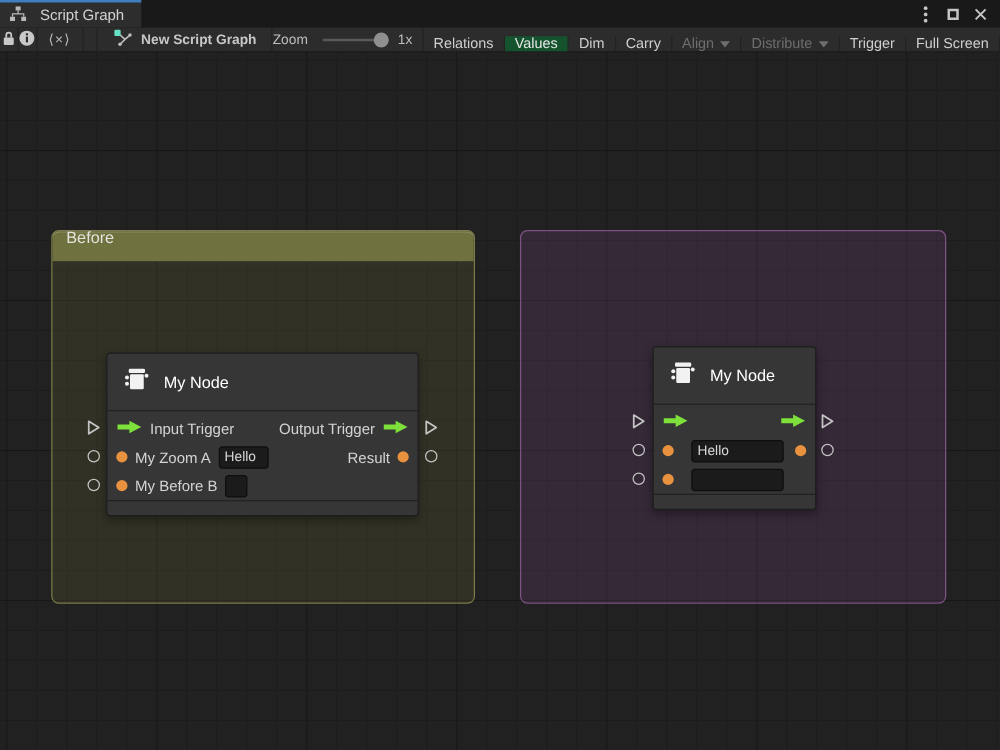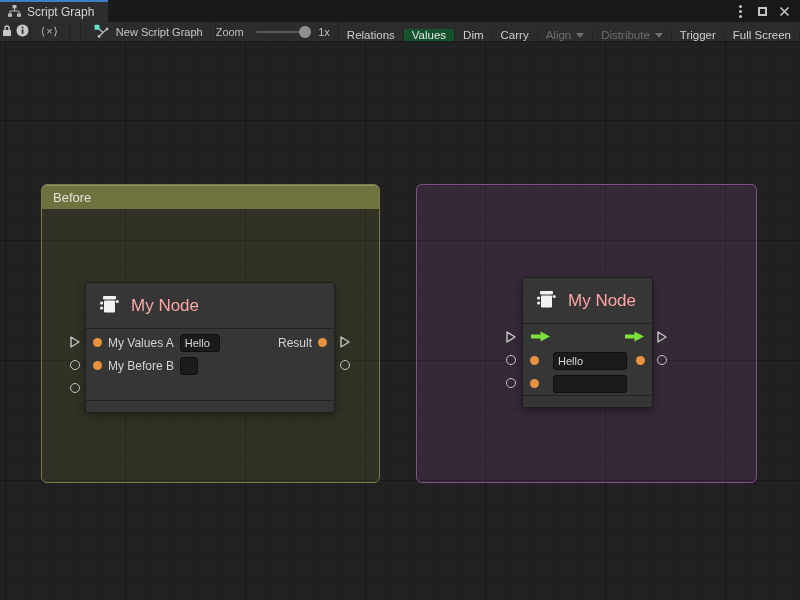--- a/index.html
+++ b/index.html
@@ -2,36 +2,36 @@
 <html><head>
 <meta charset="utf-8">
 <style>
   * { margin:0; padding:0; box-sizing:border-box; }
   html,body { background:#141414; }
   body { font-family:"Liberation Sans", sans-serif; }
   .window { position:relative; width:800px; height:600px; background:#212121; overflow:hidden; }
 
   
   .tabbar { position:relative; height:22px; background:#191919; display:flex; align-items:stretch; }
-  .tab { display:flex; align-items:center; gap:6px; padding:0 14px 0 8px; background:#2d2d2d;
+  .tab { display:flex; align-items:center; gap:11px; padding:0 14px 0 8px; background:#2d2d2d;
          border-top:2px solid #3f7fbf; color:#d2d2d2; font-size:12px; cursor:default; }
   .win-controls { margin-left:auto; display:flex; align-items:center; gap:6px; padding-right:8px; }
   .wc { width:16px; height:16px; display:flex; align-items:center; justify-content:center; }
   .dots i { display:block; width:3px; height:3px; background:#c4c4c4; border-radius:50%;
             box-shadow:0 -5px 0 #c4c4c4, 0 5px 0 #c4c4c4; }
   .max i { display:block; width:9px; height:9px; border:2px solid #c4c4c4; }
 
   
   .toolbar { height:20px; background:#2c2c2c; display:flex; align-items:stretch; border-bottom:1px solid #191919;
              color:#c8c8c8; font-size:11px; white-space:nowrap; }
   .tb { display:flex; align-items:center; justify-content:center; background:transparent; border:none;
         border-right:1px solid #222; color:#c8c8c8; font-family:inherit; font-size:11px; }
   .tb.icon-btn { width:25px; }
   .tb.code-btn { width:64px; letter-spacing:1px; color:#bdbdbd; }
-  .tb.new-graph { padding:0 12px; gap:7px; margin-left:10px; border-left:1px solid #222; }
+  .tb.new-graph { padding:0 12px; gap:7px; margin-left:10px; border-left:1px solid #222;font-weight:bold; }
   .zoom-label { display:flex; align-items:center; color:#bdbdbd; }
   .slider { position:relative; width:92px; height:100%; margin-left:12px; display:flex; align-items:center; }
   .slider .track { width:100%; height:2px; background:#5a5a5a; border-radius:1px; }
   .slider .handle { position:absolute; right:0; top:4px; width:12px; height:12px; border-radius:50%; background:#8f8f8f; }
   .zoom-value { display:flex; align-items:center; margin:0 8px 0 7px; color:#bdbdbd; }
   .tb-right { display:flex; align-items:flex-end; margin-left:auto; border-left:1px solid #222; }
   .tgl { display:flex; align-items:center; gap:5px; padding:0 8px; background:transparent; border:none;
          border-right:1px solid #222; color:#cfcfcf; font-family:inherit; font-size:11.5px; }
   .tgl.active { background:#14532d; color:#e6e6e6; }
   .tgl.disabled { color:#6e6e6e; }
@@ -42,36 +42,36 @@
     background-image:
       linear-gradient(#171717 1px, transparent 1px),
       linear-gradient(90deg, #171717 1px, transparent 1px),
       linear-gradient(#1c1c1c 1px, transparent 1px),
       linear-gradient(90deg, #1c1c1c 1px, transparent 1px);
     background-size:120px 120px, 120px 120px, 24px 24px, 24px 24px;
     background-position:5px 78px, 5px 78px, 5px 6px, 5px 6px; }
 
   
   .group { position:absolute; border-radius:6px; display:flex; flex-direction:column; }
-  .group-header { height:23px; display:flex; align-items:center; padding:12px 11px; font-size:13px; color:#e3e3dc;
+  .group-header { height:23px; display:flex; align-items:flex-end; padding:12px 11px; font-size:13px; color:#e3e3dc;
                   border-radius:5px 5px 0 0; box-shadow:inset 0 1px 0 rgba(255,255,255,.22); }
   .group-body { flex:1; border-radius:0 0 5px 5px; }
   .group.before { border:1px solid rgba(172,174,96,.65); }
   .group.before .group-header { background:#6f713f; }
   .group.before .group-body { background:rgba(135,138,62,.16); }
   .group.after { border:1px solid rgba(188,116,198,.6); }
   .group.after .group-header { background:#7b4a82; }
   .group.after .group-body { background:rgba(160,86,172,.16); }
 
   
   .node { position:absolute; background:#363636; border:1px solid #1e1e1e; border-radius:3px;
           display:flex; flex-direction:column; box-shadow:0 3px 8px rgba(0,0,0,.35); }
   .node-header { height:46px; display:flex; align-items:center; gap:10px; padding:0 11px;
                  border-bottom:1px solid #222; flex:0 0 auto; }
-  .node-title { color:#fca5a5; font-size:17px; }
+  .node-title { color:#ffffff; font-size:13px; }
   .node-body { padding-top:2px; flex:1 1 auto; }
   .port-row { height:23px; display:flex; align-items:center; padding:0 7px; gap:6px; font-size:12px; color:#d4d4d4; }
   .port-label { color:#d4d4d4; }
   .r-auto { margin-left:auto; }
   .vdot { width:9px; height:9px; border-radius:50%; background:#e8923f; flex:0 0 auto; }
   .vinput { height:18px; background:#1b1b1b; border:1px solid #0e0e0e; border-radius:3px;
             color:#d8d8d8; font-family:inherit; font-size:11px; padding:0 4px; }
   .w-hello { width:40px; } .w-mini { width:18px; padding:0 2px; } .w-wide { width:74px; margin-left:8px; }
   .node-footer { flex:0 0 auto; height:12px; border-top:1px solid #222; }
 
@@ -203,22 +203,32 @@
               <rect x="7" y="8.4" width="11" height="12" rx="1" fill="#f2f2f2"></rect>
               <circle cx="4.6" cy="11" r="1.6" fill="#f2f2f2"></circle>
               <circle cx="4.6" cy="16" r="1.6" fill="#f2f2f2"></circle>
               <circle cx="20.2" cy="9.5" r="1.6" fill="#f2f2f2"></circle>
             </svg>
         </span>
         <span class="node-title">My Node</span>
       </div>
       <div class="node-body">
         <div class="port-row">
-          <span class="vdot"></span>
-          <span class="port-label">My Values A</span>
+          <span><svg width="21" height="11" viewBox="0 0 21 11">
+                <path d="M1 3.5 h9.5 V0.5 L20 5.5 L10.5 10.5 V7.5 H1 Z" fill="#7ee13b"></path>
+              </svg></span>
+          <span class="port-label">Input Trigger</span>
+          <span class="port-label r-auto">Output Trigger</span>
+          <span><svg width="21" height="11" viewBox="0 0 21 11">
+                <path d="M1 3.5 h9.5 V0.5 L20 5.5 L10.5 10.5 V7.5 H1 Z" fill="#7ee13b"></path>
+              </svg></span>
+        </div>
+        <div class="port-row">
+          <span class="vdot"></span>
+          <span class="port-label">My Zoom A</span>
           <input class="vinput w-hello" type="text" value="Hello" style="">
           <span class="port-label r-auto">Result</span>
           <span class="vdot"></span>
         </div>
         <div class="port-row">
           <span class="vdot"></span>
           <span class="port-label">My Before B</span>
           <input class="vinput w-mini" type="text" value="" style="">
         </div>
       </div>

